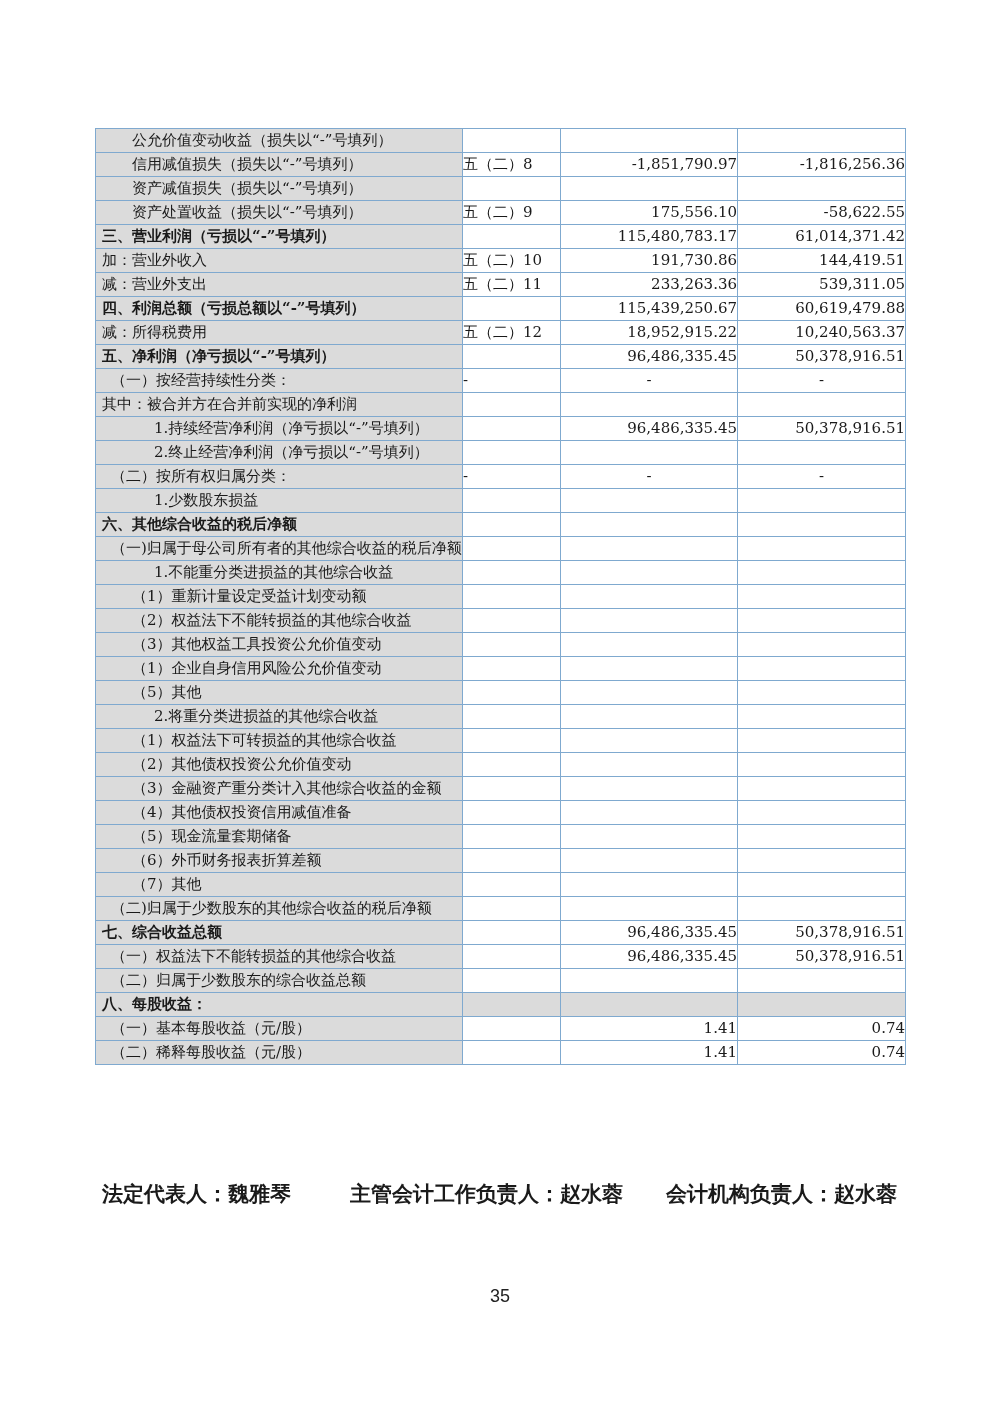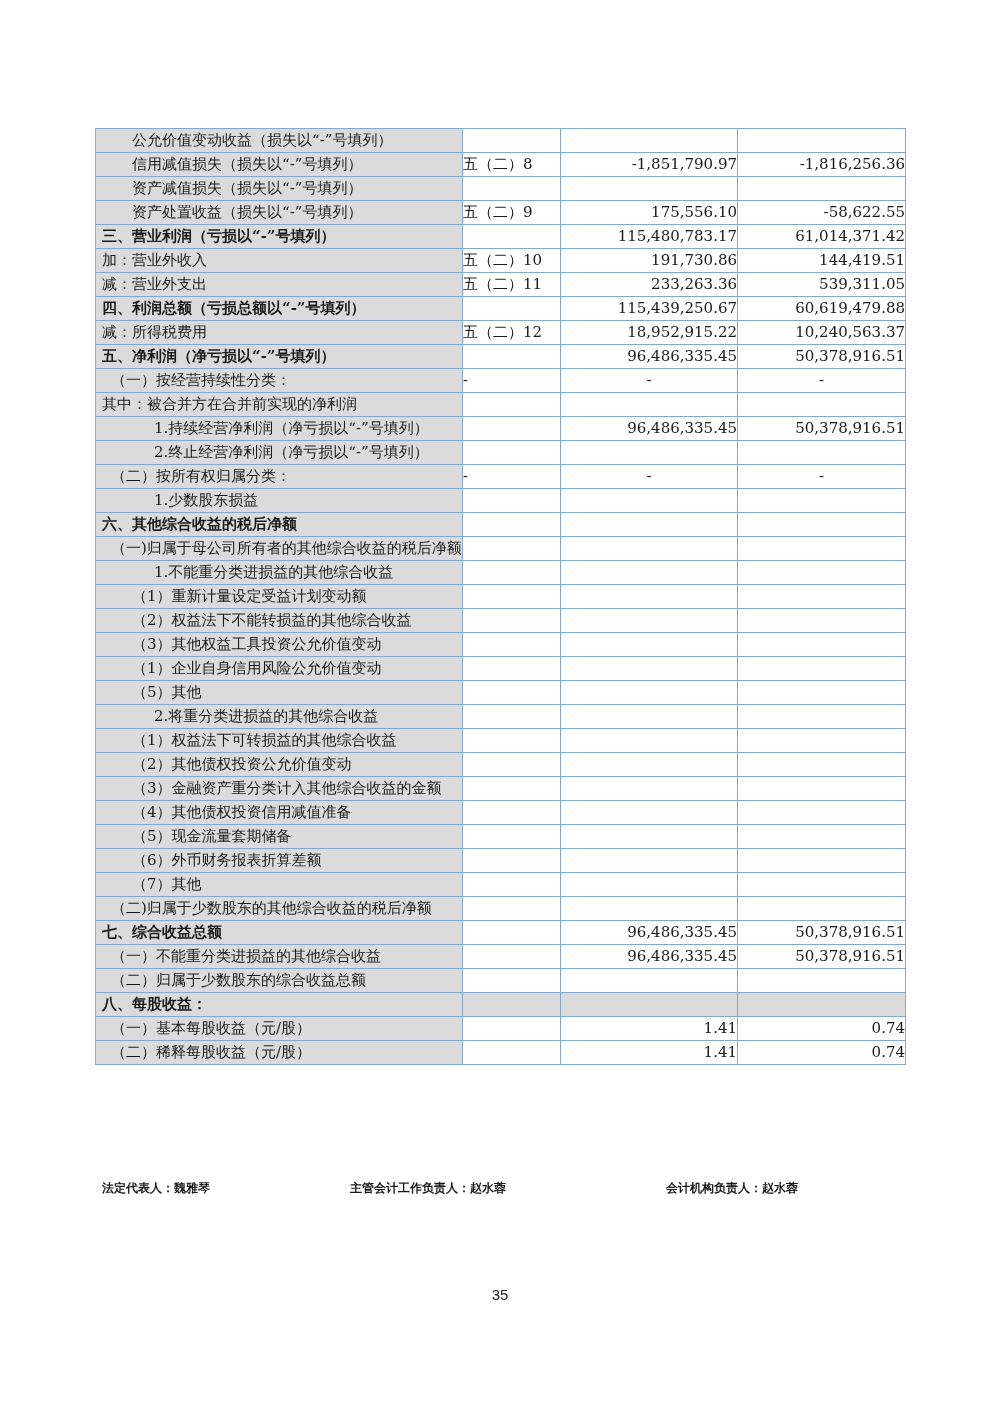--- a/index.html
+++ b/index.html
@@ -41,34 +41,34 @@
   td.lab.bold { font-weight: 700; }
   td.note { text-align: left; }
   td.val { text-align: right; padding-right: 8px; }
   td.center { text-align: center; padding-right: 0; }
   tr.gray td { background: #dbdbdb; }
 
   .footer-item {
     position: absolute;
     top: 1180px;
     font-weight: 700;
-    font-size: 12px;
+    font-size: 21px;
     white-space: nowrap;
   }
   .footer-a { left: 102px; }
   .footer-b { left: 350px; }
   .footer-c { left: 666px; }
 
   .page-num {
     position: absolute;
     top: 1286px; left: 0;
     width: 100%;
     text-align: center;
     font-family: "Liberation Sans", sans-serif;
-    font-size: 15px;
+    font-size: 18px;
     color: #222;
   }
 </style>
 </head>
 <body>
 
 <div class="sheet">
 
   <table class="fin">
     <colgroup>
@@ -276,21 +276,21 @@
           <td class="val"></td>
           <td class="val"></td>
         </tr>
         <tr>
           <td class="lab i0 bold">七、综合收益总额</td>
           <td class="note"></td>
           <td class="val">96,486,335.45</td>
           <td class="val">50,378,916.51</td>
         </tr>
         <tr>
-          <td class="lab i1">（一）不能重分类进损益的其他综合收益</td>
+          <td class="lab i1">（一）权益法下不能转损益的其他综合收益</td>
           <td class="note"></td>
           <td class="val">96,486,335.45</td>
           <td class="val">50,378,916.51</td>
         </tr>
         <tr>
           <td class="lab i1">（二）归属于少数股东的综合收益总额</td>
           <td class="note"></td>
           <td class="val"></td>
           <td class="val"></td>
         </tr>

